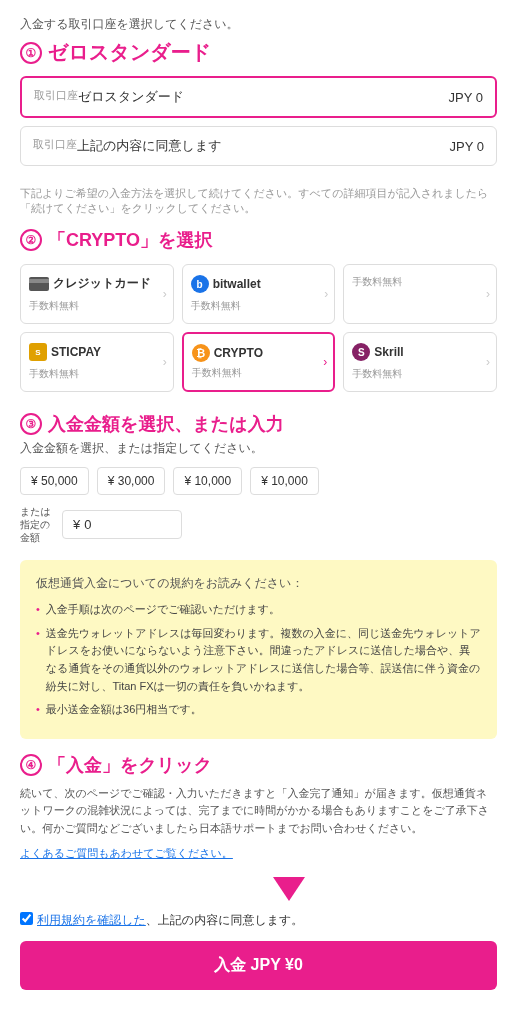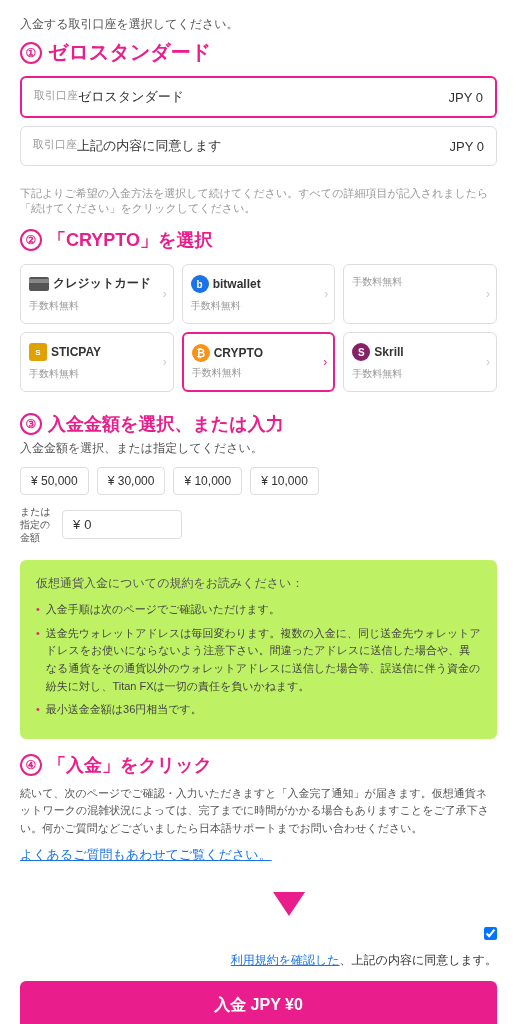--- a/index.html
+++ b/index.html
@@ -250,21 +250,21 @@
     }
     .amount-input {
       border: none;
       outline: none;
       font-size: 13px;
       color: #333;
       width: 60px;
     }
     
     .notice-box {
-      background: #bef264;
+      background: #fef9c3;
       border-radius: 6px;
       padding: 14px 16px;
       margin-bottom: 14px;
       font-size: 11px;
       color: #444;
       line-height: 1.6;
     }
     .notice-title {
       font-size: 12px;
       color: #555;
@@ -286,32 +286,31 @@
       gap: 6px;
       margin-bottom: 8px;
     }
     .step4-title {
       font-size: 18px;
       font-weight: bold;
       color: #e91e8c;
       text-align: center;
     }
     .faq-link {
-      font-size: 13px;
+      font-size: 11px;
       color: #1a73e8;
       text-decoration: underline;
       display: block;
-      margin-bottom: 20px;
+      margin-bottom: 8px;
     }
     .agree-row {
       display: flex;
-      align-items: flex-end;
-      gap: 12px;
+      align-items: flex-start;
+      gap: 4px;
       margin-bottom: 12px;
-      flex-direction: column;
     }
     .agree-text {
       font-size: 12px;
       color: #333;
     }
     .agree-link {
       color: #1a73e8;
       text-decoration: underline;
     }
     .submit-btn {

